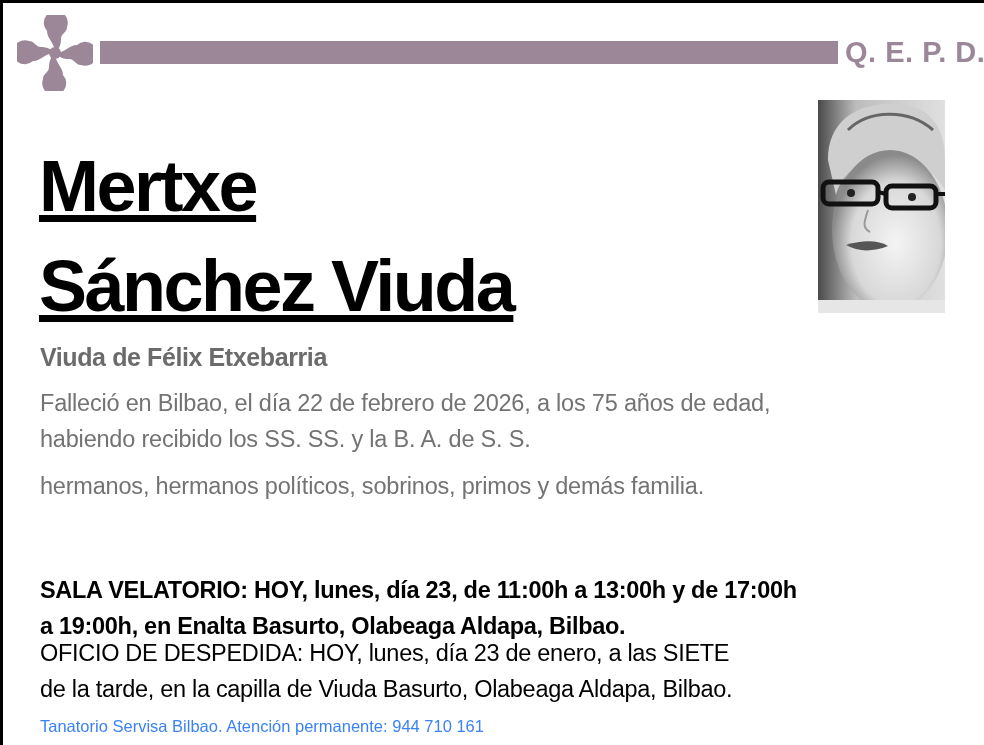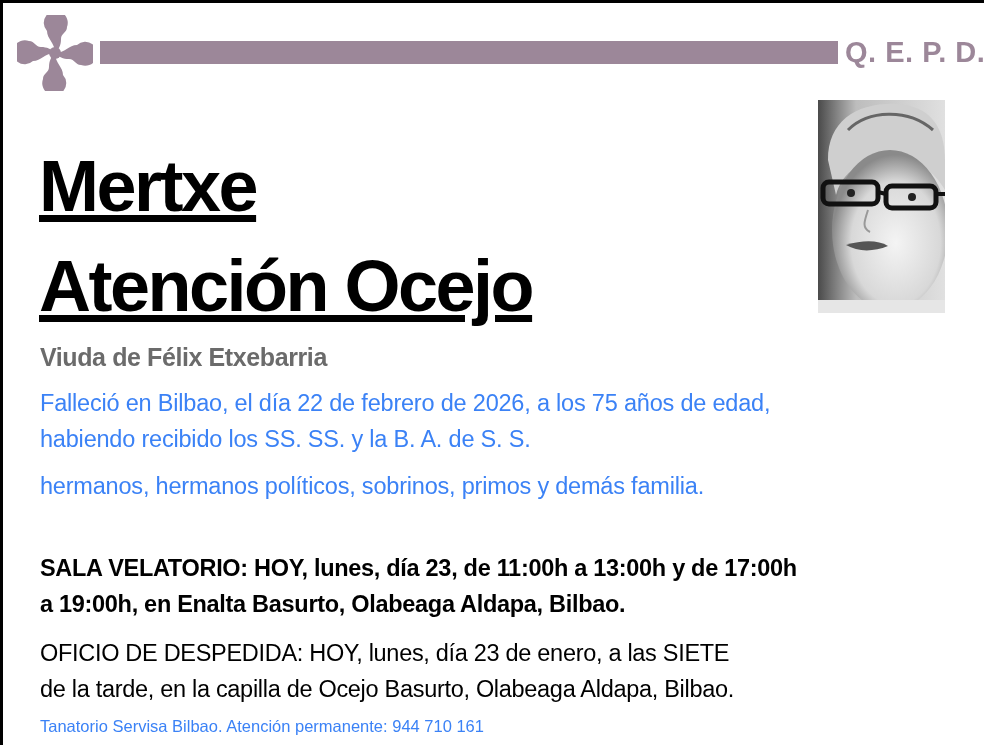--- a/index.html
+++ b/index.html
@@ -5,25 +5,25 @@
   html, body { margin: 0; padding: 0; background: #ffffff; }
   body { width: 984px; height: 745px; overflow: hidden; position: relative; font-family: "Liberation Sans", sans-serif; color: #111; }
   .frame { position: absolute; left: 0; top: 0; width: 982px; height: 743px; border: 3px solid #000000; background: #fff; }
   .lauburu { position: absolute; left: 14px; top: 12px; width: 76px; height: 76px; }
   .bar { position: absolute; left: 97px; top: 38px; width: 738px; height: 23px; }
   .qepd { position: absolute; left: 842px; top: 30px; font-weight: bold; font-size: 29px; letter-spacing: 0.5px; line-height: 38px; white-space: nowrap; }
   .photo { position: absolute; left: 815px; top: 97px; width: 127px; height: 213px; background: #ddd; overflow: hidden; }
   .name { position: absolute; left: 36px; top: 133px; font-weight: bold; font-size: 72px; line-height: 100px; letter-spacing: -2.5px; color: #000; white-space: nowrap; }
   .name .line { display: block; text-decoration: underline; }
   .widow { position: absolute; left: 37px; top: 337px; font-weight: bold; font-size: 25px; color: #6b6b6b; letter-spacing: -0.4px; line-height: 34px; white-space: nowrap; }
-  .para { position: absolute; left: 37px; font-size: 23.5px; line-height: 36px; color: #3b82f6; white-space: nowrap; letter-spacing: -0.2px; }
+  .para { position: absolute; left: 37px; font-size: 23.5px; line-height: 36px; color: #737373; white-space: nowrap; letter-spacing: -0.2px; }
   .para .line { display: block; }
   .p1 { top: 382px; }
   .p2 { top: 465px; }
-  .p3 { top: 547px; font-weight: bold; color: #000; letter-spacing: -0.3px; }
+  .p3 { top: 569px; font-weight: bold; color: #000; letter-spacing: -0.3px; }
   .p4 { top: 632px; font-weight: normal; color: #000; letter-spacing: -0.3px; }
   .footer { position: absolute; left: 37px; top: 711px; font-size: 16.5px; line-height: 24px; color: #3b82f6; white-space: nowrap; }
   .cross { display: inline-block; font-size: 20px; vertical-align: 1px; }
 </style>
 </head>
 <body>
 
 <div class="frame">
 
   <svg class="lauburu" viewBox="0 0 76 76">
@@ -74,39 +74,39 @@
       <circle cx="94" cy="97" r="4" fill="#222"></circle>
 
       <path d="M50 110 C 46 122, 44 128, 52 132" stroke="#999" stroke-width="2" fill="none"></path>
       <path d="M28 145 C 45 140, 60 140, 70 146 C 55 152, 40 152, 28 145 Z" fill="#555"></path>
       <rect x="0" y="200" width="127" height="13" fill="#e6e6e6"></rect>
     </svg>
   </div>
 
   <div class="name">
     <span class="line">Mertxe</span>
-    <span class="line">Atención Ocejo</span>
+    <span class="line">Sánchez Viuda</span>
   </div>
 
   <div class="widow">Viuda de Félix Etxebarria</div>
 
   <div class="para p1">
     <span class="line">Falleció en Bilbao, el día 22 de febrero de 2026, a los 75 años de edad,</span>
     <span class="line">habiendo recibido los SS. SS. y la B. A. de S. S.</span>
   </div>
 
   <div class="para p2">
     <span class="line">hermanos, hermanos políticos, sobrinos, primos y demás familia.</span>
   </div>
 
   <div class="para p3">
     <span class="line">SALA VELATORIO: HOY, lunes, día 23, de 11:00h a 13:00h y de 17:00h</span>
     <span class="line">a 19:00h, en Enalta Basurto, Olabeaga Aldapa, Bilbao.</span>
   </div>
 
   <div class="para p4">
     <span class="line">OFICIO DE DESPEDIDA: HOY, lunes, día 23 de enero, a las SIETE</span>
-    <span class="line">de la tarde, en la capilla de Ocejo Basurto, Olabeaga Aldapa, Bilbao.</span>
+    <span class="line">de la tarde, en la capilla de Viuda Basurto, Olabeaga Aldapa, Bilbao.</span>
   </div>
 
   <div class="footer">Tanatorio Servisa Bilbao. Atención permanente: 944 710 161</div>
 
 </div>
 
 </body></html>

